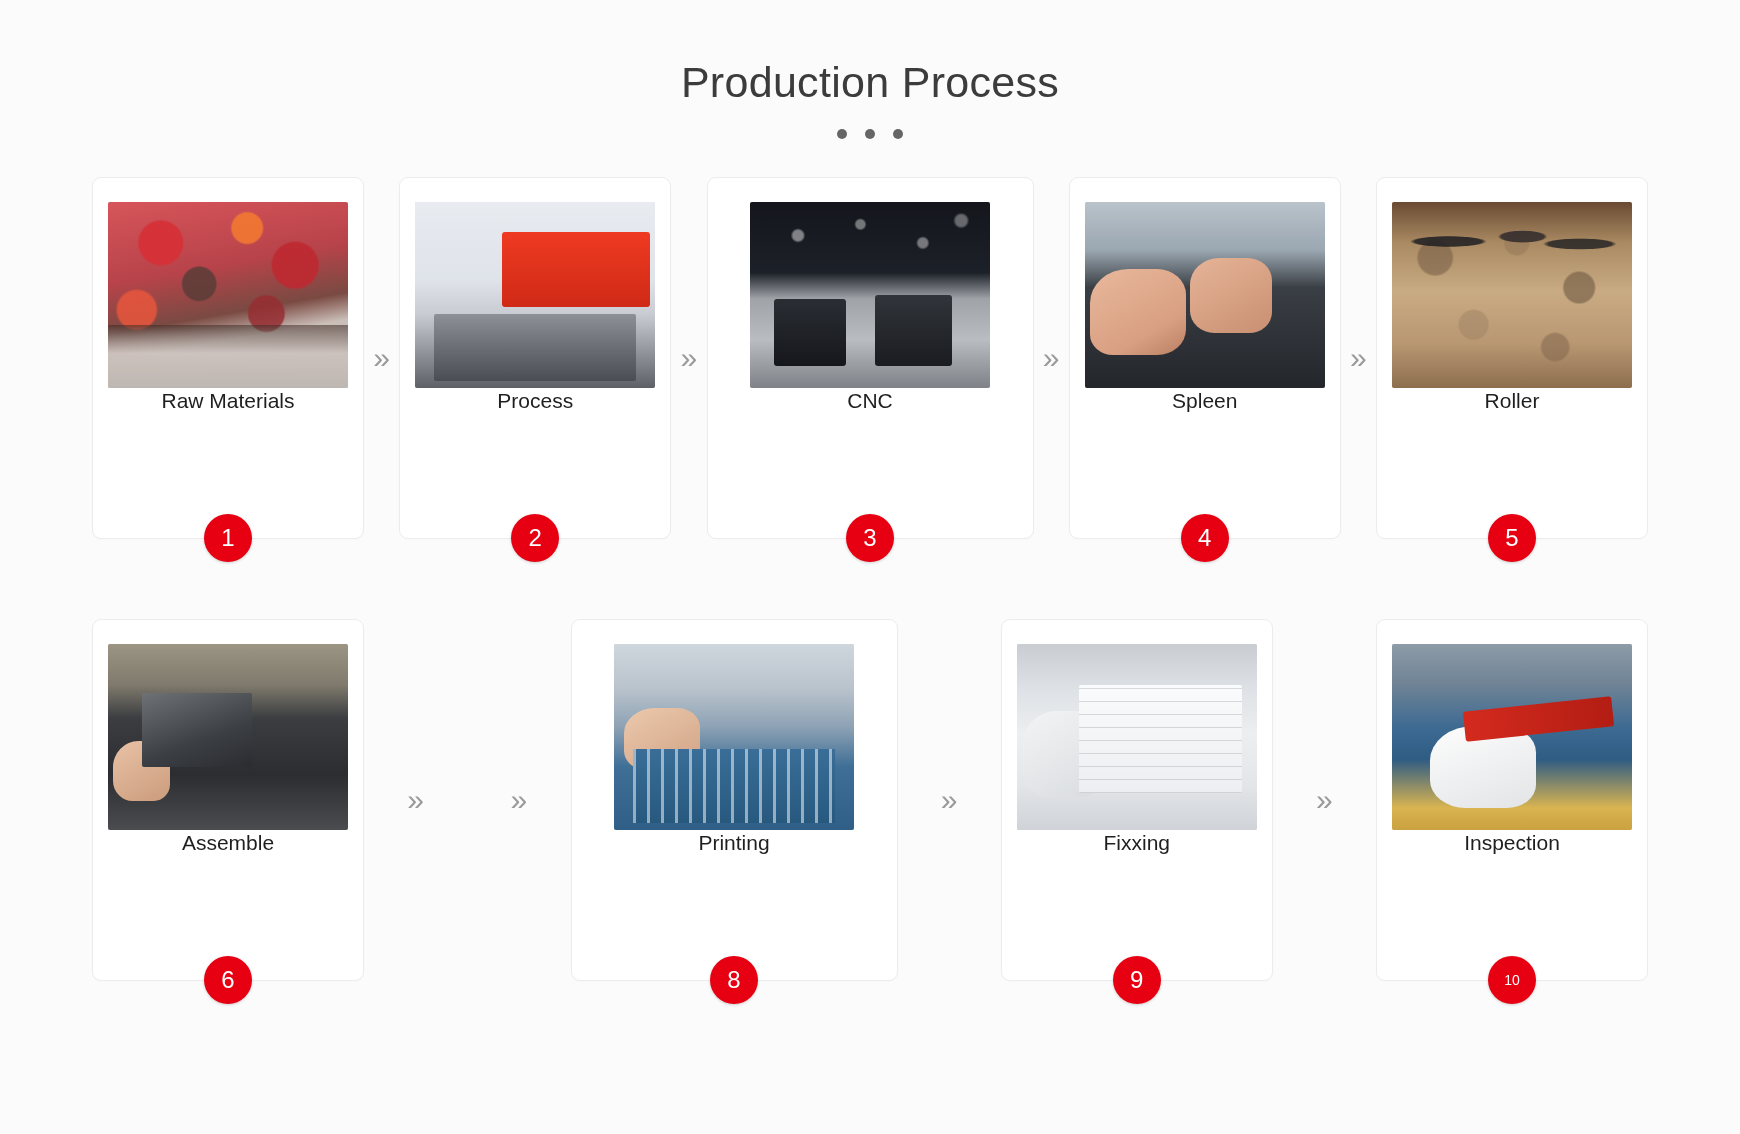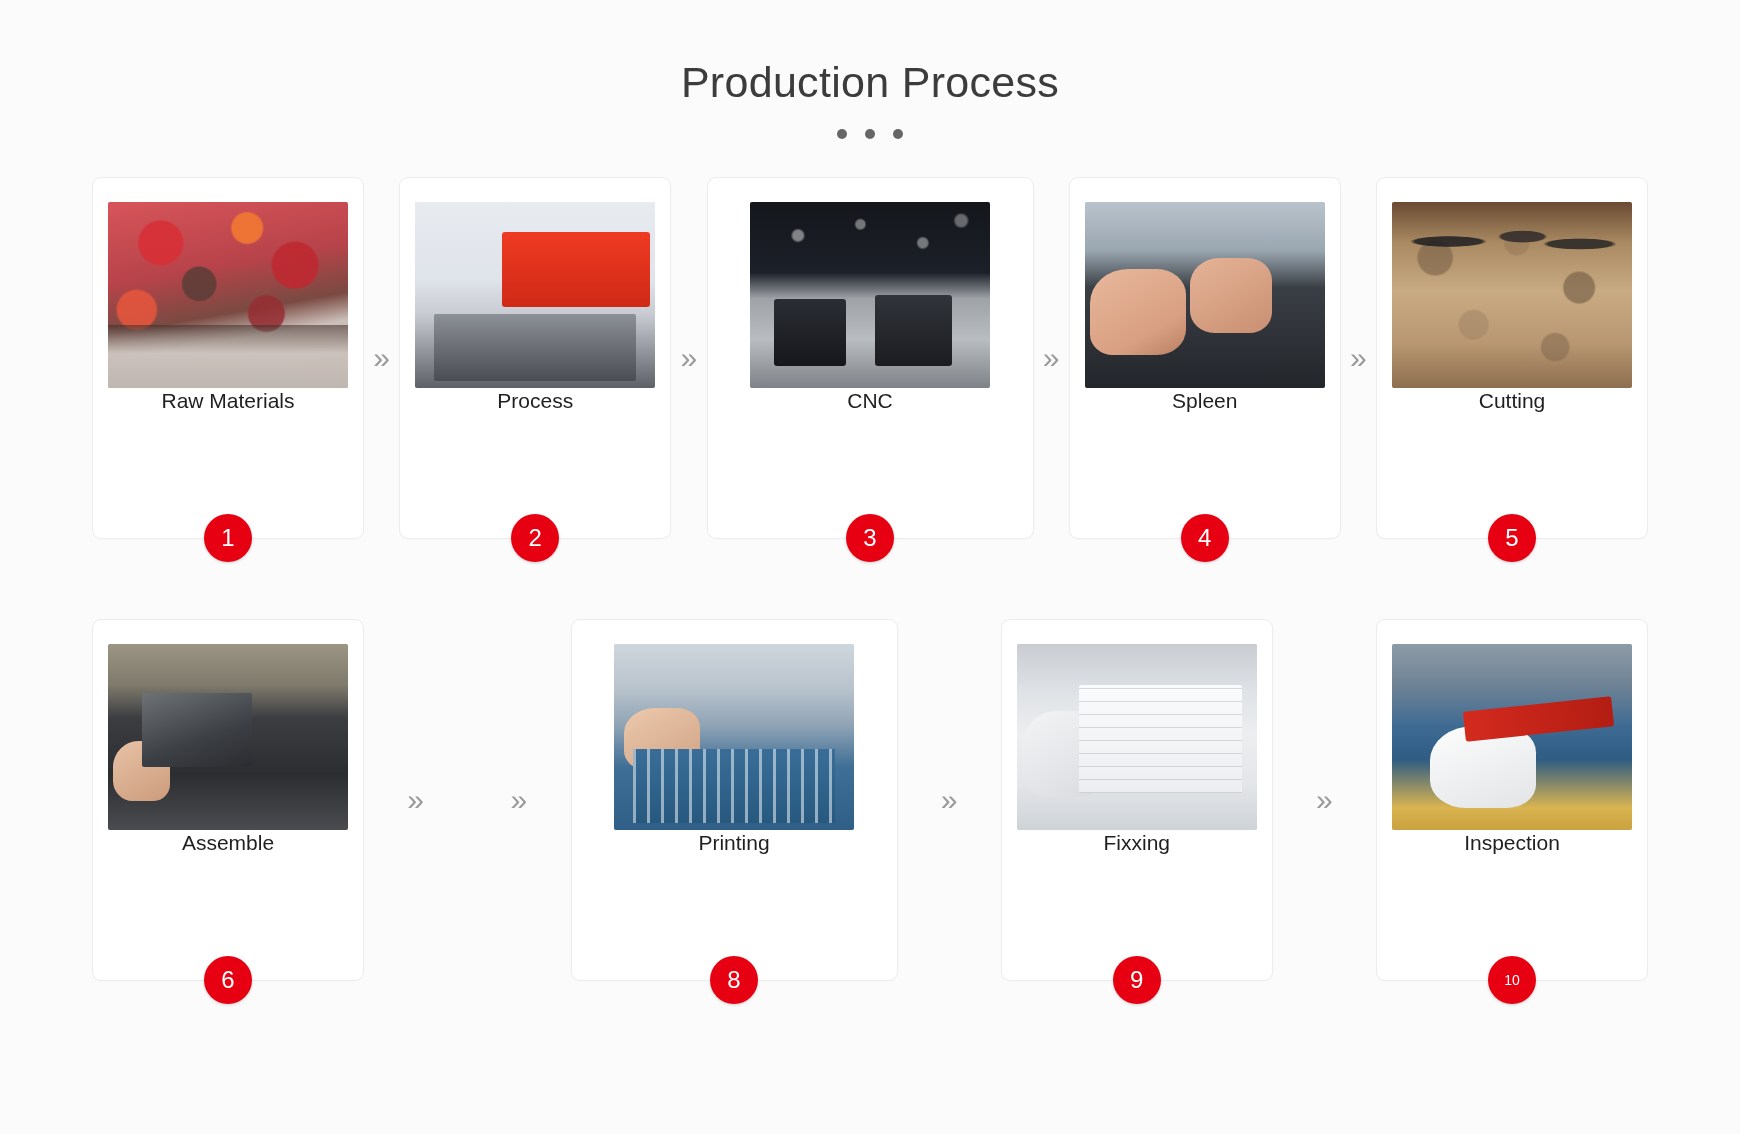--- a/index.html
+++ b/index.html
@@ -365,21 +365,21 @@
             <div class="ph ph-spleen"></div>
           </div>
           <div class="card-label">Spleen</div>
           <div class="badge">4</div>
         </div>
         <div class="arrow">»</div>
         <div class="card">
           <div class="card-media">
             <div class="ph ph-roller"></div>
           </div>
-          <div class="card-label">Cutting</div>
+          <div class="card-label">Roller</div>
           <div class="badge">5</div>
         </div>
       </div>
       <div class="row">
         <div class="card">
           <div class="card-media">
             <div class="ph ph-assemble"></div>
           </div>
           <div class="card-label">Assemble</div>
           <div class="badge">6</div>

